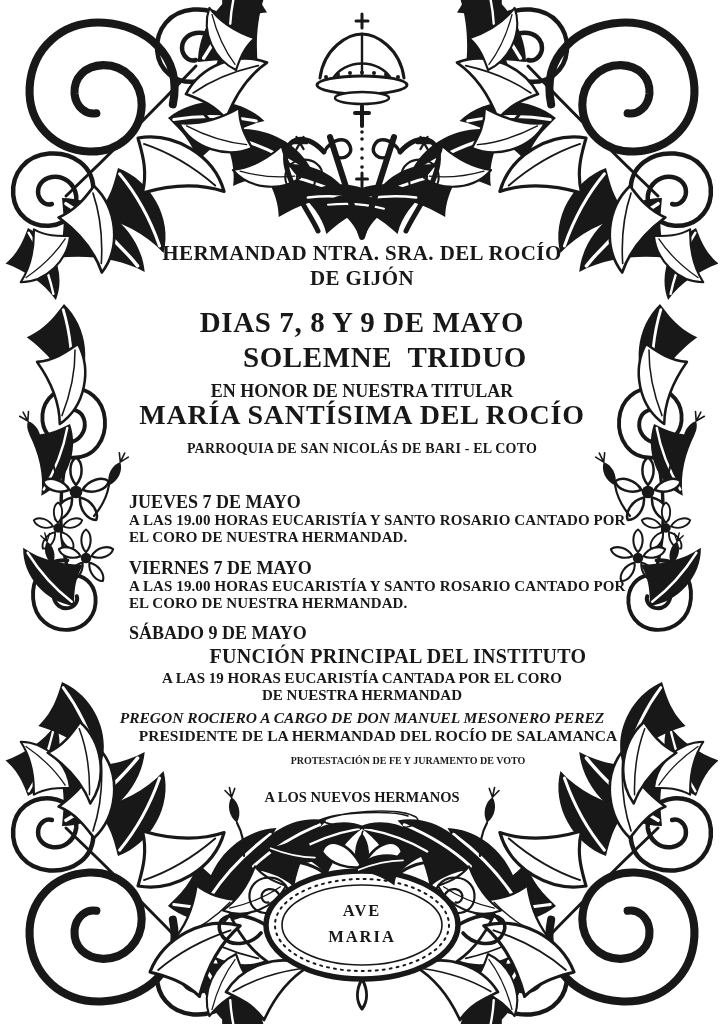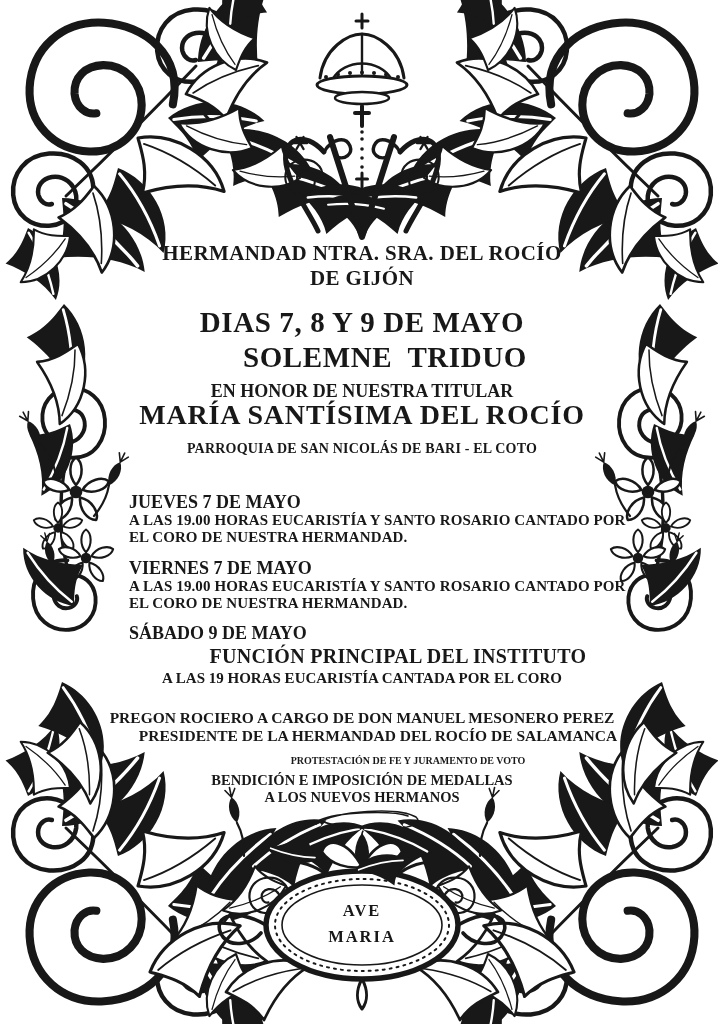--- a/index.html
+++ b/index.html
@@ -19,21 +19,21 @@
   .main-title .pre{white-space:pre;padding-left:46px;}
   .honor{top:381px;font-size:18px;}
   .titular{top:399px;font-size:28px;letter-spacing:.8px;}
   .parish{top:441px;font-size:14px;letter-spacing:.2px;}
   .events{position:absolute;left:129px;top:0;width:500px;text-align:left;}
   .ev-day{position:absolute;font-size:18px;white-space:nowrap;}
   .ev-line{position:absolute;font-size:15px;white-space:nowrap;letter-spacing:.1px;}
   .fn-title{top:645px;font-size:20px;letter-spacing:.3px;margin-left:36px;}
   .fn-line1{top:670px;font-size:15px;}
   .fn-line2{top:687px;font-size:15px;}
-  .pregon1{top:709px;font-size:15.5px;}
+  .pregon1{top:709px;font-size:15.5px;font-style:italic;}
   .pregon2{top:727px;font-size:15.5px;margin-left:16px;}
   .rites1{top:755px;font-size:10px;margin-left:46px;}
   .rites2{top:772px;font-size:14.5px;}
   .rites3{top:789px;font-size:14.5px;}
   .ave{top:898px;font-size:16.5px;line-height:26px;letter-spacing:2px;}
 </style>
 </head>
 <body>
 
 <div class="poster">
@@ -225,26 +225,26 @@
 
     <div class="ev-day" style="top:558px">VIERNES 7 DE MAYO</div>
     <div class="ev-line" style="top:578px">A LAS 19.00 HORAS EUCARISTÍA Y SANTO ROSARIO CANTADO POR</div>
     <div class="ev-line" style="top:595px">EL CORO DE NUESTRA HERMANDAD.</div>
 
     <div class="ev-day" style="top:623px">SÁBADO 9 DE MAYO</div>
   </div>
 
   <div class="txt fn-title">FUNCIÓN PRINCIPAL DEL INSTITUTO</div>
   <div class="txt fn-line1">A LAS 19 HORAS EUCARISTÍA CANTADA POR EL CORO</div>
+  <div class="txt fn-line2">DE NUESTRA HERMANDAD</div>
 
   <div class="txt pregon1">PREGON ROCIERO A CARGO DE DON MANUEL MESONERO PEREZ</div>
   <div class="txt pregon2">PRESIDENTE DE LA HERMANDAD DEL ROCÍO DE SALAMANCA</div>
 
   <div class="txt rites1">PROTESTACIÓN DE FE Y JURAMENTO DE VOTO</div>
-  <div class="txt rites2">BENDICIÓN E IMPOSICIÓN DE MEDALLAS</div>
   <div class="txt rites3">A LOS NUEVOS HERMANOS</div>
 
   <div class="txt ave">
     <div>AVE</div>
     <div>MARIA</div>
   </div>
 
 </div>
 
 </body></html>

